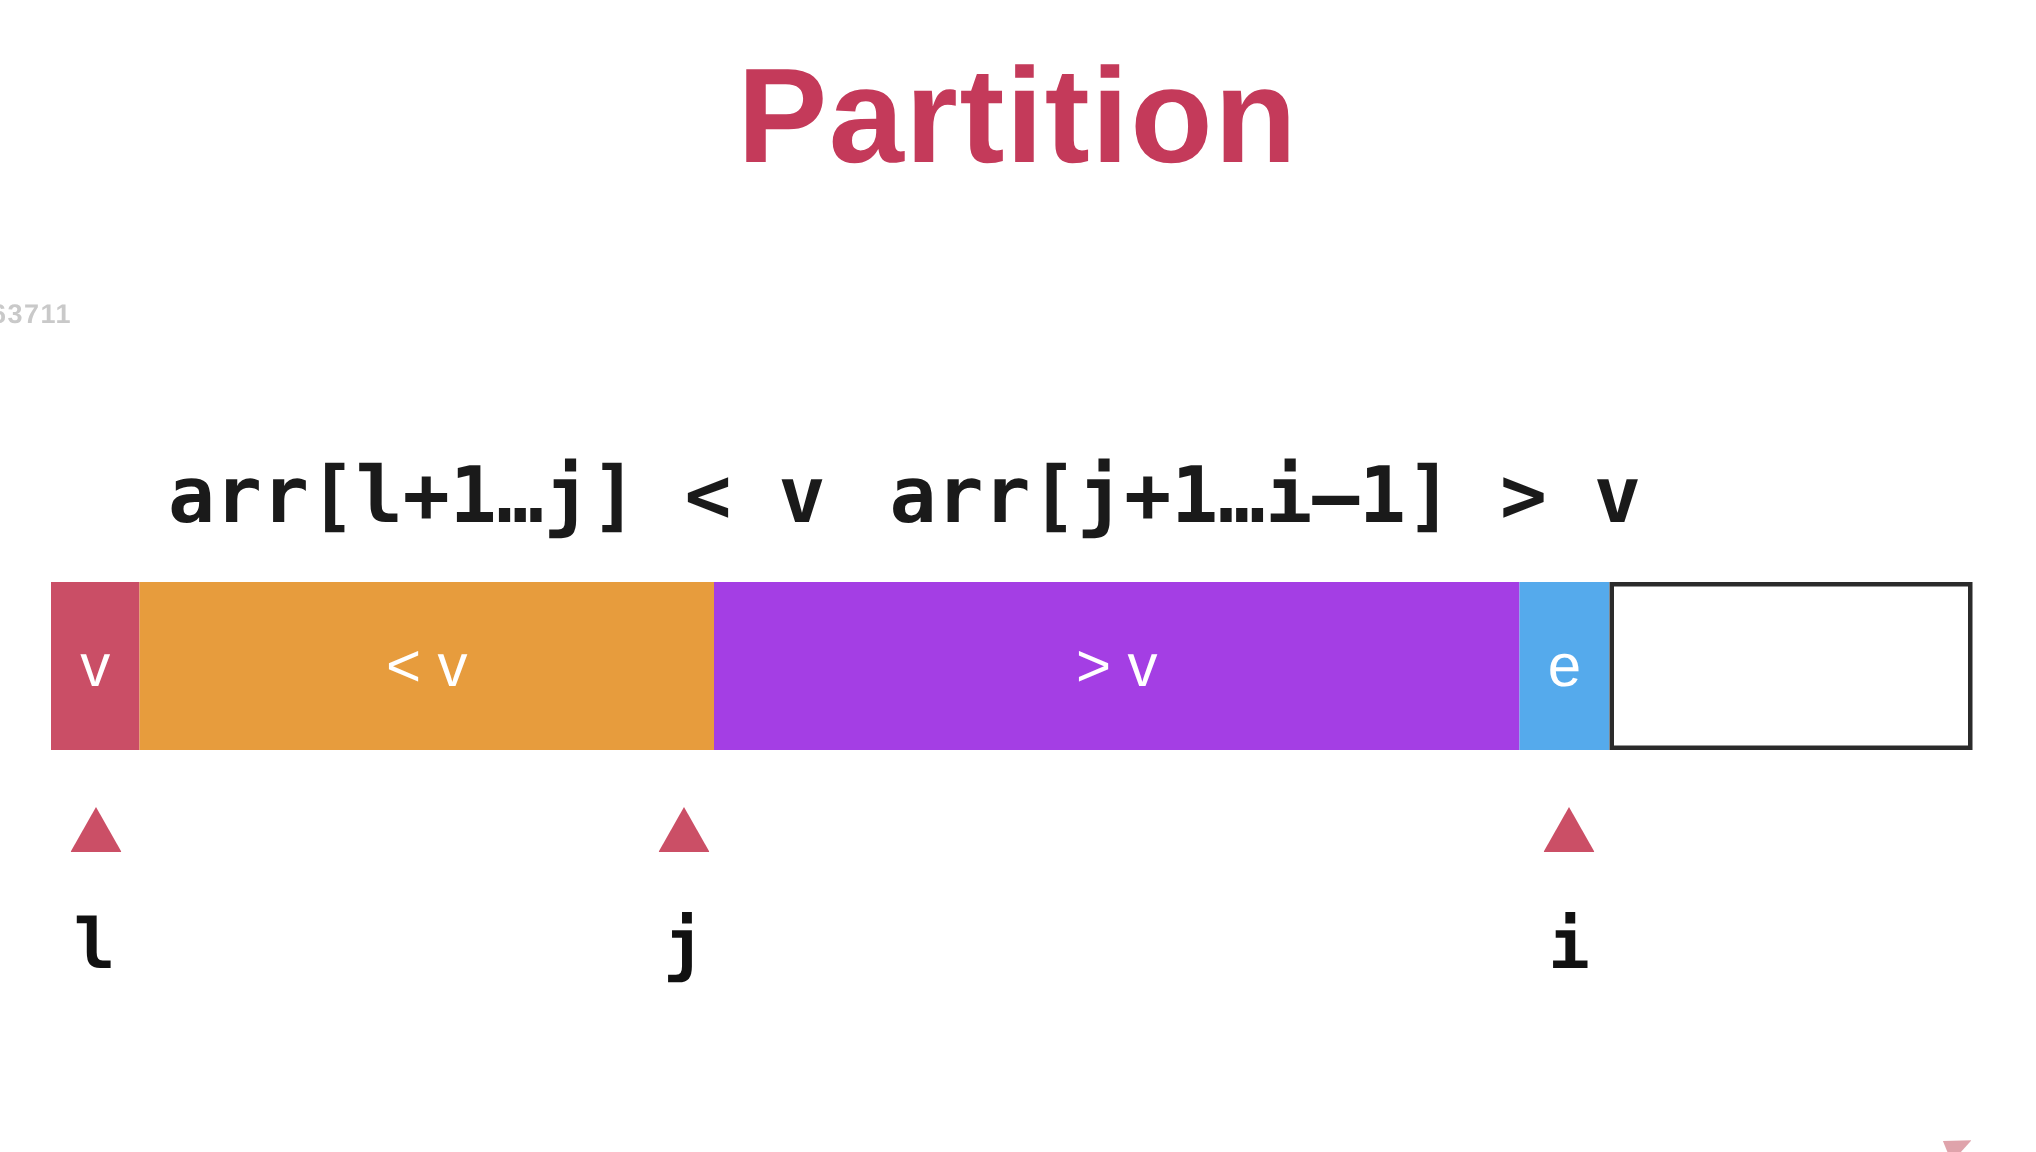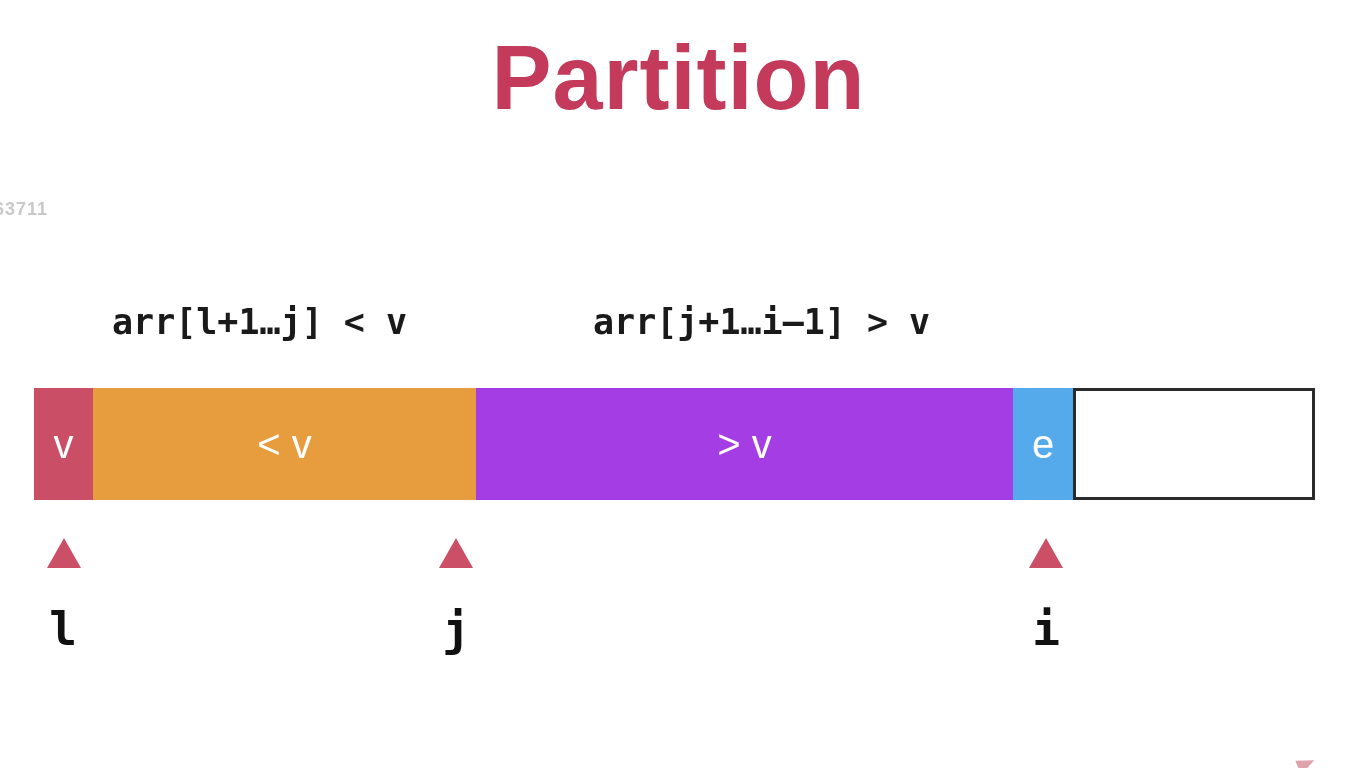--- a/index.html
+++ b/index.html
@@ -28,21 +28,21 @@
     font-size: 18px;
     font-weight: bold;
     color: #c9c9c9;
     letter-spacing: 1px;
   }
   .mono-note {
     position: absolute;
     font-family: "DejaVu Sans Mono", monospace;
     font-weight: bold;
     color: #1a1a1a;
-    font-size: 35px;
+    font-size: 52px;
     line-height: 1;
     white-space: pre;
   }
   .note-left  { left: 112px; top: 305px; }
   .note-right { left: 548px; top: 305px; margin-left: 45px; }
   .note-egtv  { left: 980px; top: 722px; font-size: 42px; }
   .bar {
     position: absolute;
     left: 34px; top: 388px;
     width: 1281px; height: 112px;

